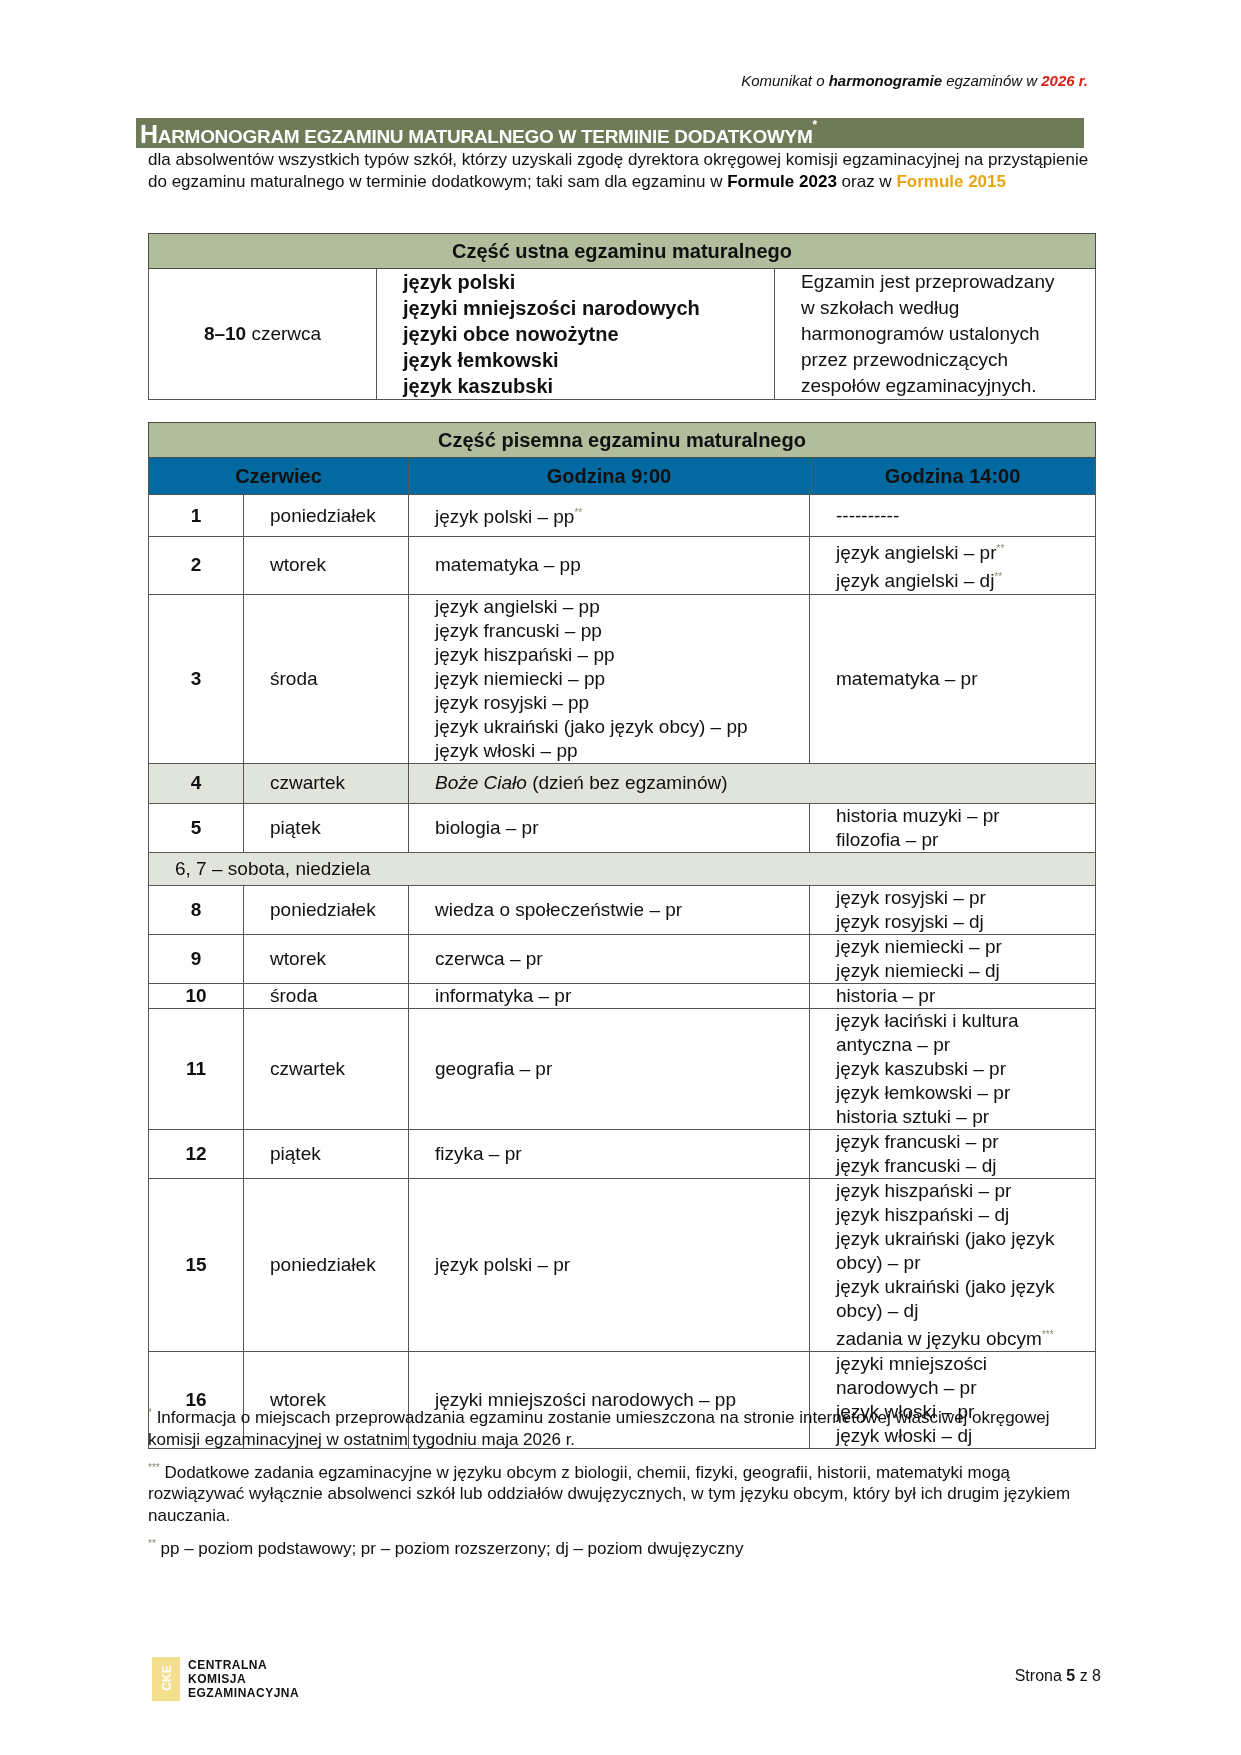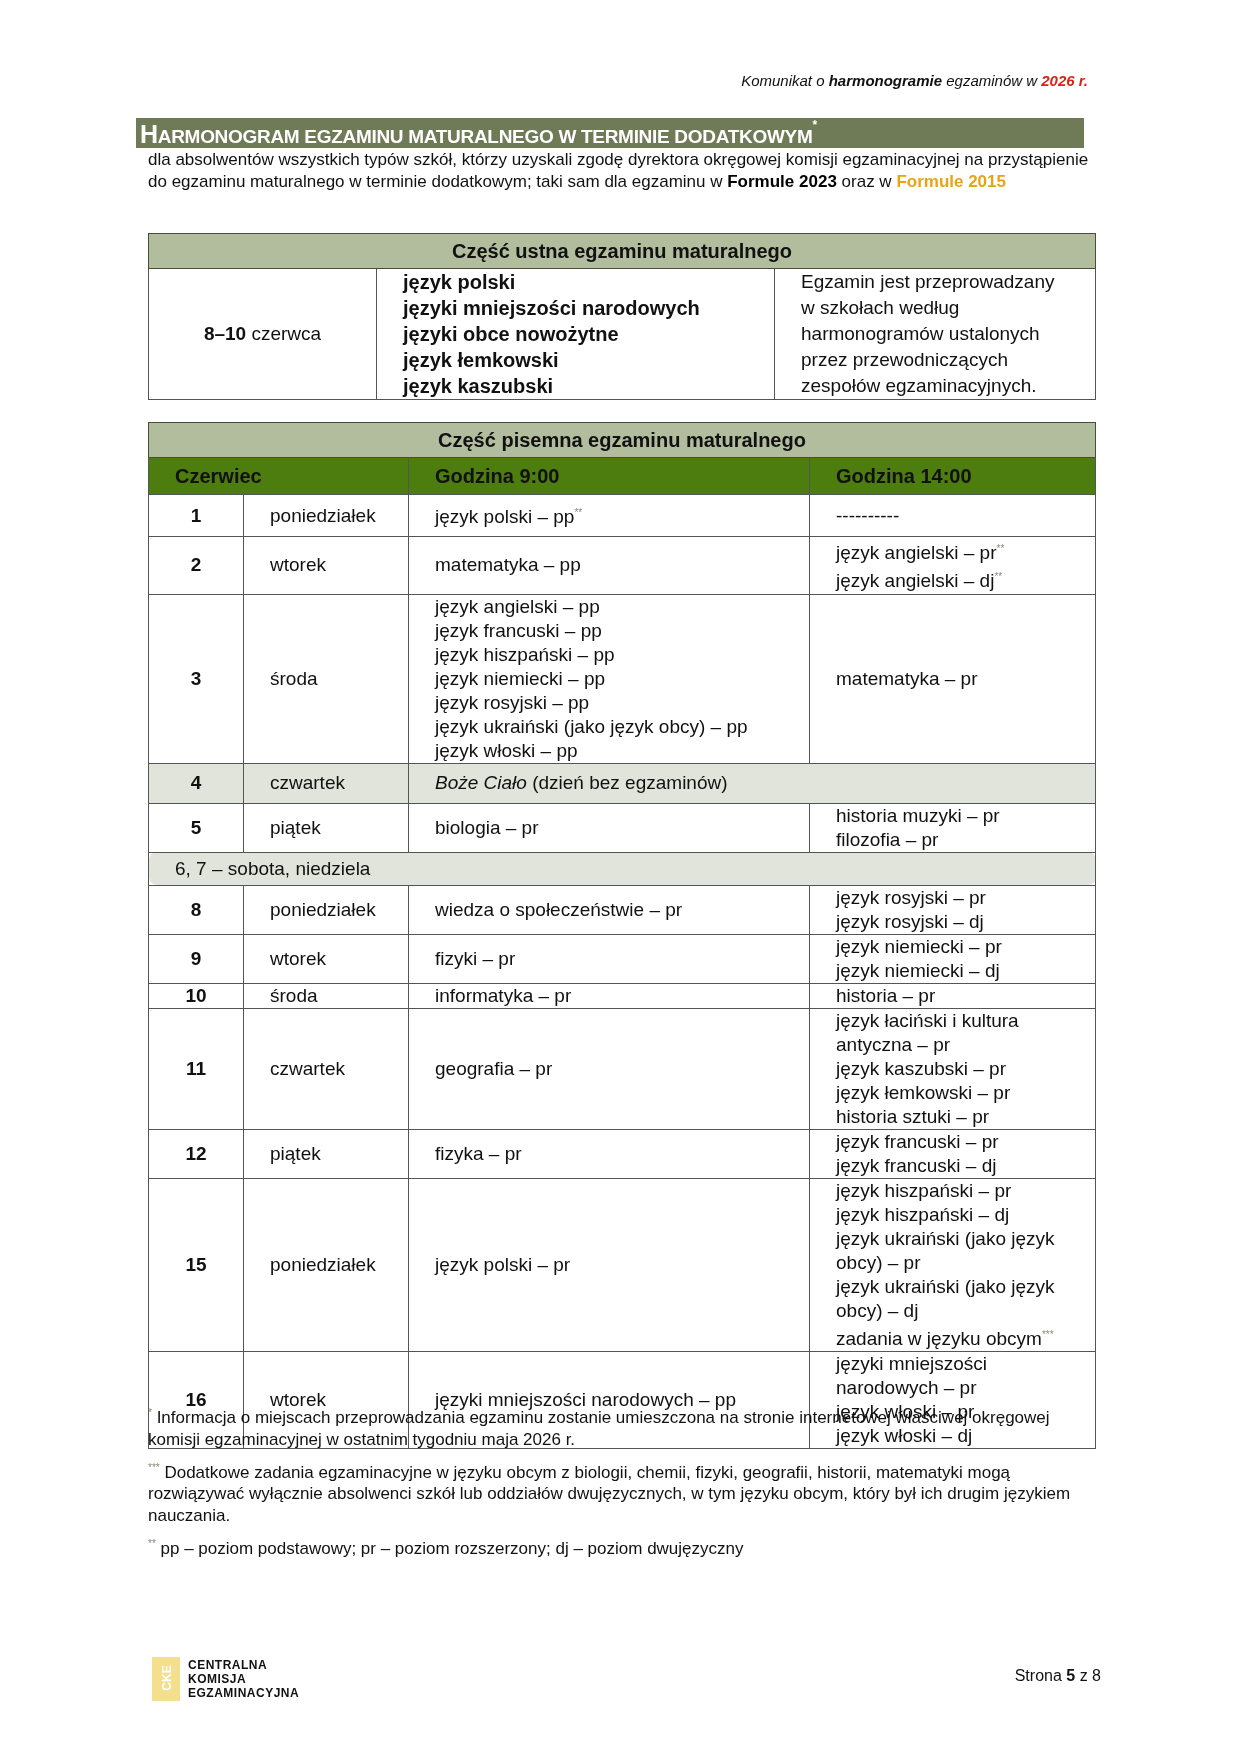--- a/index.html
+++ b/index.html
@@ -16,27 +16,27 @@
 
   table { border-collapse: collapse; position: absolute; left: 148px; width: 948px; font-size: 19px; }
   td, th { border: 1px solid #555; padding: 0 26px; vertical-align: middle; }
   .section-head { background: #b2bd9e; font-weight: bold; font-size: 20px; text-align: center; height: 34px; border: 1.5px solid #4b4b3e; }
   #oral { top: 233px; }
   #oral td { line-height: 26px; }
   #oral .date { width: 175px; text-align: center; }
   #oral .subj { font-weight: bold; font-size: 20px; width: 345px; }
   #oral .note { line-height: 26px; }
   #written { top: 422px; }
-  #written .colhead { background: #4d7c0f; font-weight: bold; font-size: 20px; text-align: left; height: 36px; }
+  #written .colhead { background: #0369a1; font-weight: bold; font-size: 20px; text-align: center; height: 36px; }
   #written td { line-height: 24px; }
   #written .num { width: 42px; text-align: center; font-weight: bold; }
   #written .day { width: 112px; }
   #written .am { width: 348px; }
   .shade td { background: #e1e4da; }
-  .weekend td { background: #e1e4da; height: 32px; border-radius: 8px; }
+  .weekend td { background: #e1e4da; height: 32px; }
   sup.star { color: #8a8a74; font-size: 10px; }
 
   .footnotes { position: absolute; left: 148px; top: 1402px; width: 948px; font-size: 17px; line-height: 22px; }
   .footnotes p { margin: 0 0 6px 0; }
   .footnotes sup { color: #8a8a74; font-size: 10px; }
 
   .logo { position: absolute; left: 152px; top: 1657px; display: flex; align-items: center; }
   .logo .mark { width: 28px; height: 44px; background: #f3df8e; position: relative; margin-right: 8px; }
   .logo .mark span { position: absolute; left: 2px; top: 14px; color: #fff; font-weight: bold; font-size: 12px; transform: rotate(-90deg); }
   .logo .text { font-weight: bold; font-size: 12px; line-height: 14px; letter-spacing: 0.5px; }
@@ -152,21 +152,21 @@
         </td>
         <td>
           <div><span>język rosyjski – pr</span></div>
           <div><span>język rosyjski – dj</span></div>
         </td>
       </tr>
       <tr style="height: 44px;">
         <td class="num">9</td>
         <td class="day">wtorek</td>
         <td class="am">
-          <div><span>fizyki – pr</span></div>
+          <div><span>czerwca – pr</span></div>
         </td>
         <td>
           <div><span>język niemiecki – pr</span></div>
           <div><span>język niemiecki – dj</span></div>
         </td>
       </tr>
       <tr style="height: 24px;">
         <td class="num">10</td>
         <td class="day">środa</td>
         <td class="am">

